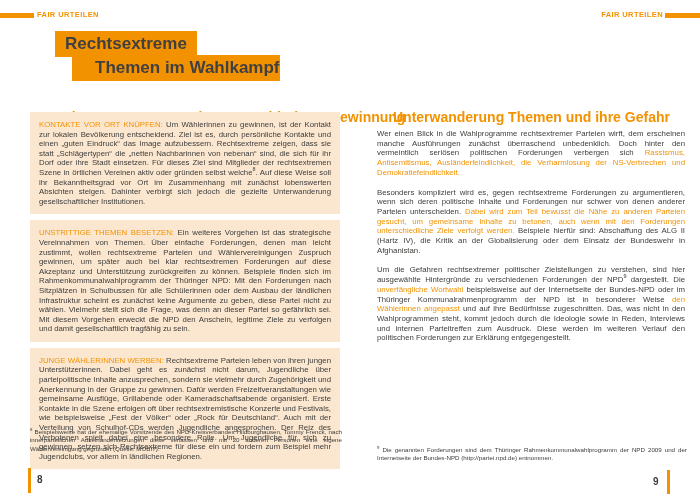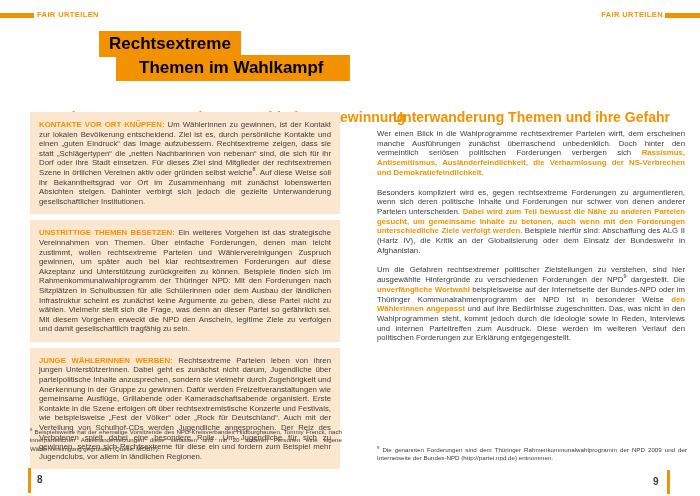--- a/index.html
+++ b/index.html
@@ -20,38 +20,38 @@
   .page.right{left:350px;}
 
   .hdr-bar{position:absolute;top:13px;height:5px;background:var(--accent);}
   .page.left .hdr-bar{left:0;width:34px;}
   .page.right .hdr-bar{left:315px;width:35px;}
   .hdr-label{position:absolute;top:10px;font-size:7.5px;font-weight:700;
     color:var(--accent);letter-spacing:0.4px;white-space:nowrap;}
   .page.left .hdr-label{left:37px;}
   .page.right .hdr-label{right:37px;}
 
-  .title-1,.title-2{position:absolute;background:var(--accent);color:#000000;
-    font-weight:700;font-size:17px;height:26px;line-height:26px;white-space:nowrap;margin-left:44px;}
+  .title-1,.title-2{position:absolute;background:var(--accent);color:#404040;
+    font-weight:700;font-size:17px;height:26px;line-height:26px;white-space:nowrap;}
   .title-1{left:55px;top:31px;padding:0 10px;}
-  .title-2{left:72px;top:55px;padding:0 26px 0 23px;}
+  .title-2{left:72px;top:55px;padding:0 0 0 23px;}
 
   .section-heading{position:absolute;top:93px;margin:16px;font-size:14px;
     font-weight:700;color:var(--accent);white-space:nowrap;}
   .page.left .section-heading{left:30px;}
   .page.right .section-heading{left:27px;}
 
   .boxes{position:absolute;left:30px;top:112px;width:310px;}
   .info-box{background:var(--box-bg);padding:8px 9px;margin-bottom:6px;
     font-size:7.8px;line-height:9.6px;text-align:justify;}
 
   .paras{position:absolute;left:27px;top:121px;width:308px;}
   .para{margin:8px 0 10px 0;font-size:7.8px;line-height:9.7px;text-align:justify;}
 
-  .seg-lead,.seg-highlight{color:var(--accent);font-weight:700;}
+  .seg-lead,.seg-highlight{color:var(--accent);font-weight:400;}
   sup{font-size:0.7em;vertical-align:super;line-height:0;}
 
   .footnote{position:absolute;font-size:6.2px;line-height:8.4px;text-align:justify;}
   .page.left .footnote{left:30px;top:428px;width:312px;}
   .page.right .footnote{left:27px;top:446px;width:310px;}
 
   .pn-bar{position:absolute;width:3px;background:var(--accent);}
   .page.left .pn-bar{left:28px;top:468px;height:25px;}
   .page.right .pn-bar{left:317px;top:470px;height:24px;}
   .pn-num{position:absolute;font-size:10px;font-weight:700;}

